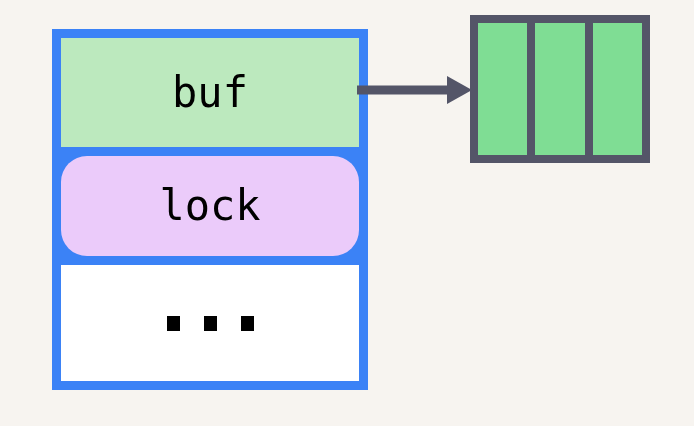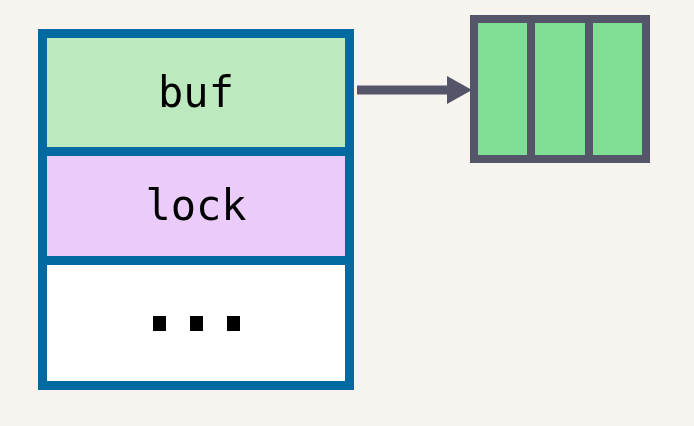--- a/index.html
+++ b/index.html
@@ -15,26 +15,26 @@
   }
   #canvas {
     position: relative;
     width: 694px;
     height: 426px;
   }
 
   
   .struct-box {
     position: absolute;
-    left: 38px;
+    left: 52px;
     top: 29px;
     width: 316px;
     height: 361px;
     box-sizing: border-box;
-    background: #0369a1;
+    background: #3b82f6;
     padding: 9px;
     display: flex;
     flex-direction: column;
   }
   .struct-cell {
     box-sizing: border-box;
     display: flex;
     align-items: center;
     justify-content: center;
     color: #000000;
@@ -45,20 +45,21 @@
   }
   .cell-buf {
     height: 109px;
     background: #bce9be;
     margin-bottom: 9px;
   }
   .cell-lock {
     height: 100px;
     background: #ebcbfa;
     margin-bottom: 9px;
+    border-radius: 26px;
   }
   .cell-rest {
     flex: 1;
     background: #ffffff;
   }
   .ellipsis-dots {
     display: flex;
     align-items: center;
     gap: 24px;
   }

